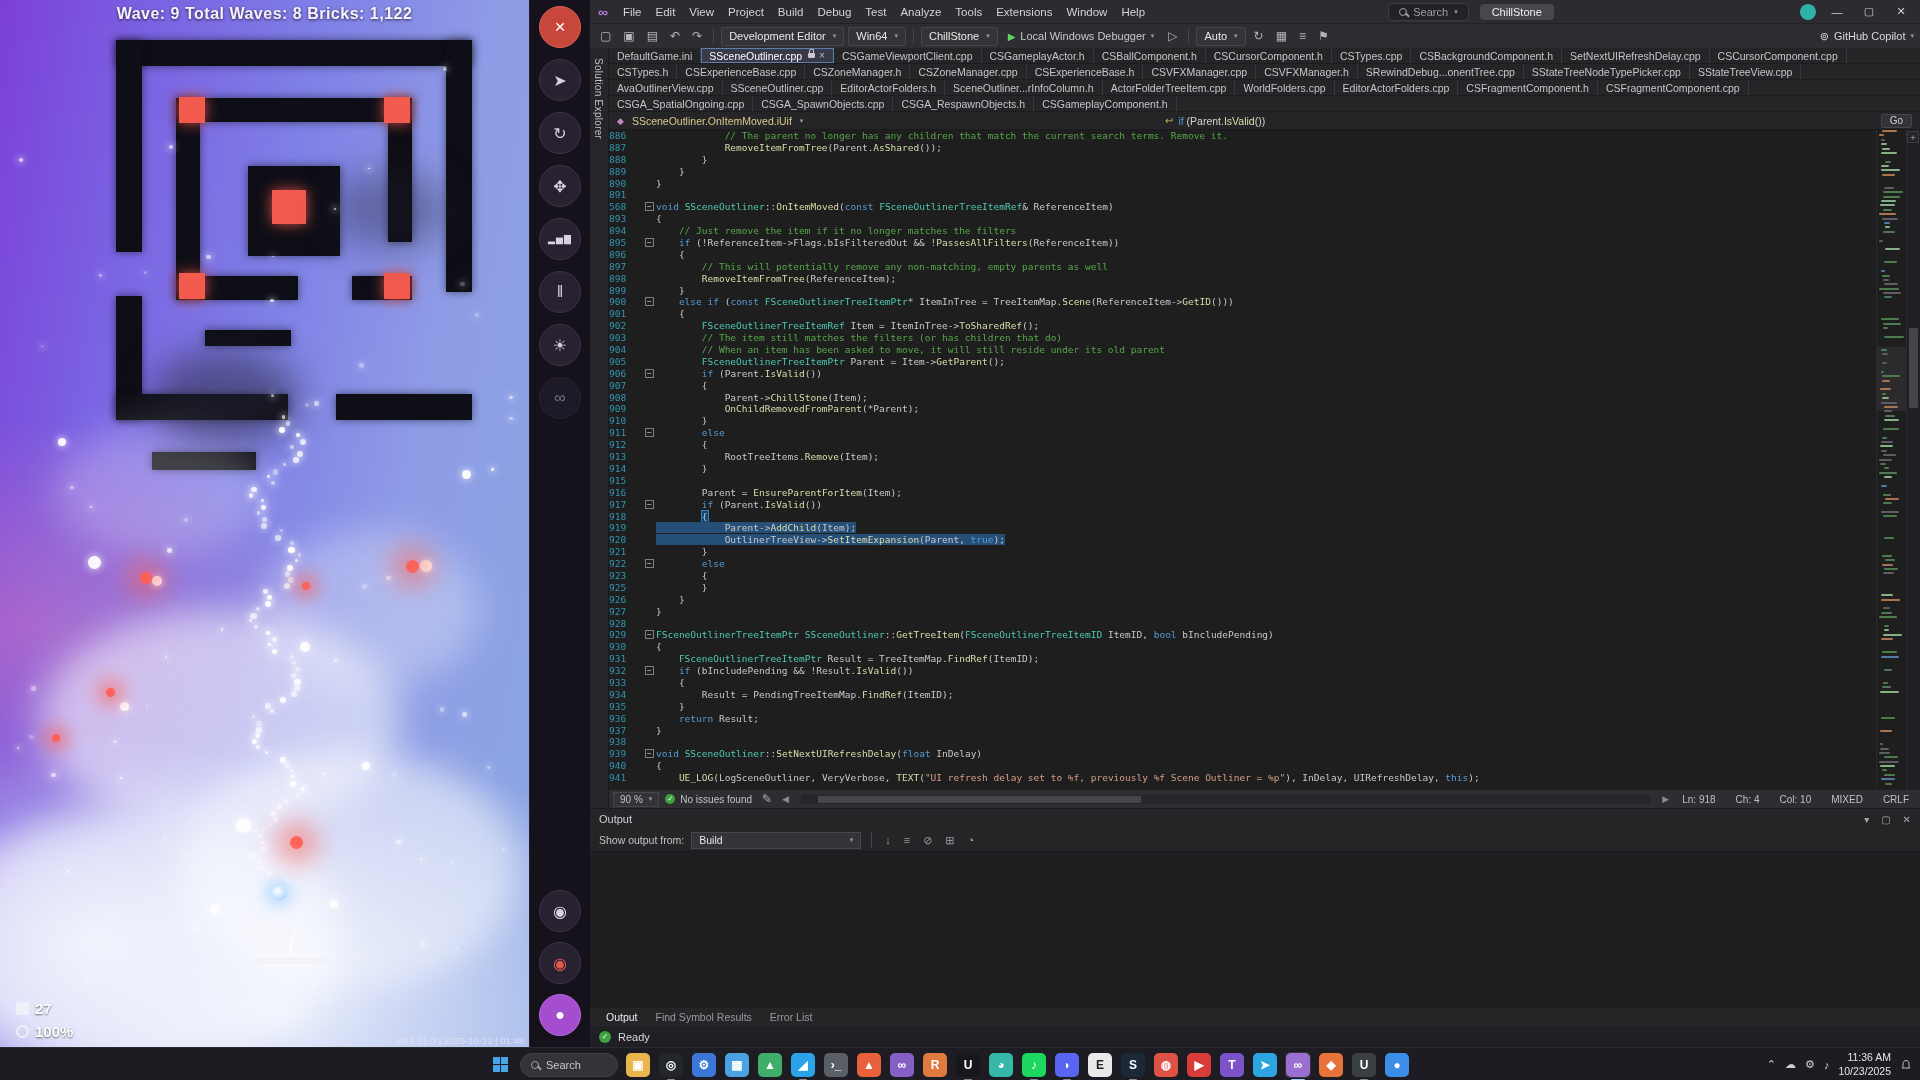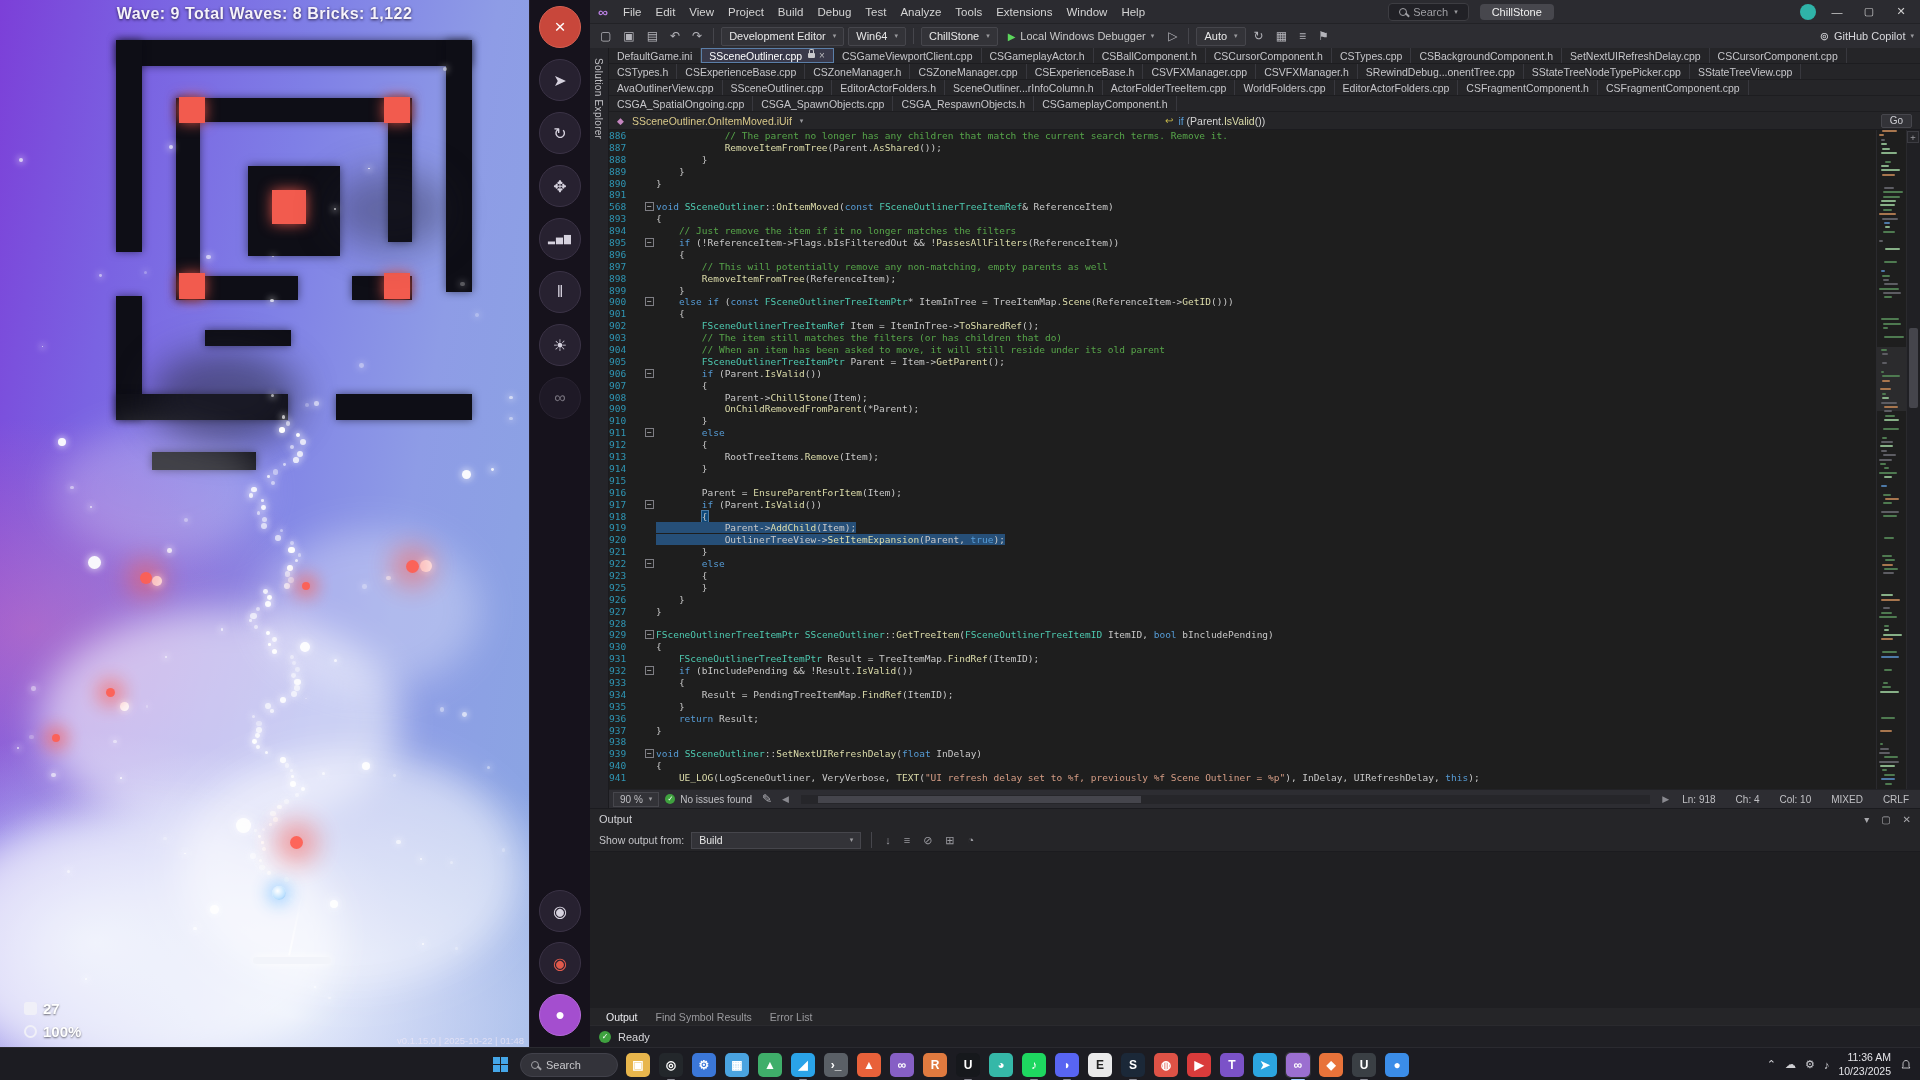--- a/index.html
+++ b/index.html
@@ -23,21 +23,21 @@
   .cl3{left:-60px;top:810px;width:400px;height:260px}
   .cl4{left:260px;top:530px;width:220px;height:160px;opacity:.55}
   .cl5{left:55px;top:425px;width:210px;height:130px;opacity:.4}
   .dk1{left:150px;top:350px;width:150px;height:95px;background:rgba(35,35,52,.5)}
   .dk2{left:330px;top:170px;width:120px;height:80px;background:rgba(28,28,44,.35)}
   .fx{position:absolute;inset:0;z-index:3}
   .dot{position:absolute;border-radius:50%;background:#fff;box-shadow:0 0 6px 2px rgba(255,255,255,.5)}
   .ball{position:absolute;left:272px;top:886px;width:14px;height:14px;border-radius:50%;background:radial-gradient(circle at 40% 35%,#fff,#bfe2ff 60%,#7fb8f0);box-shadow:0 0 16px 5px rgba(160,210,255,.9);z-index:4}
   .aim{position:absolute;left:294px;top:900px;width:2px;height:56px;background:linear-gradient(rgba(255,255,255,.05),rgba(255,255,255,.8));transform:rotate(12deg);z-index:4}
   .paddle{position:absolute;left:253px;top:957px;width:78px;height:7px;background:#f2f4fa;border-radius:4px;box-shadow:0 0 10px rgba(255,255,255,.8);z-index:5}
-  .hud-stats{position:absolute;left:24px;bottom:4px;color:#fff;font-weight:bold;font-size:15px;text-shadow:0 1px 2px rgba(0,0,0,.55);z-index:7;line-height:23px}
+  .hud-stats{position:absolute;left:16px;bottom:4px;color:#fff;font-weight:bold;font-size:15px;text-shadow:0 1px 2px rgba(0,0,0,.55);z-index:7;line-height:23px}
   .hud-row{display:flex;align-items:center;gap:6px}
   .hud-ico{display:inline-block;width:13px;height:13px;background:#f0f0f8;border-radius:3px}
   .hud-ico.round{border-radius:50%;background:transparent;border:2.5px solid #f0f0f8}
   .game-version{position:absolute;right:5px;bottom:1px;font-size:9.5px;color:rgba(235,230,245,.75);z-index:7}
 
   
   .ovbar{position:absolute;left:529px;top:0;width:61px;height:1047px;background:#16121c;border-left:1px solid #241e2c}
   .ov-top{position:absolute;top:6px;left:0;right:0;display:flex;flex-direction:column;gap:11px;align-items:center}
   .ov-bottom{position:absolute;bottom:11px;left:0;right:0;display:flex;flex-direction:column;gap:10px;align-items:center}
   .ovbtn{width:42px;height:42px;border-radius:50%;background:#272130;border:1px solid #3b3346;color:#d6d2de;display:flex;align-items:center;justify-content:center;font-size:16px}

